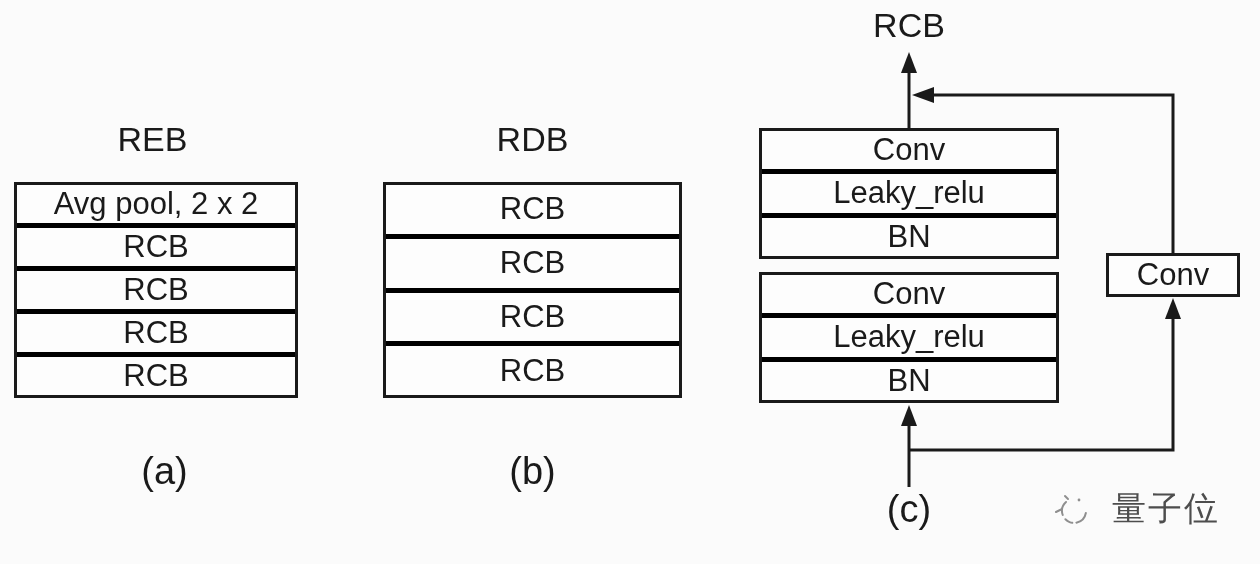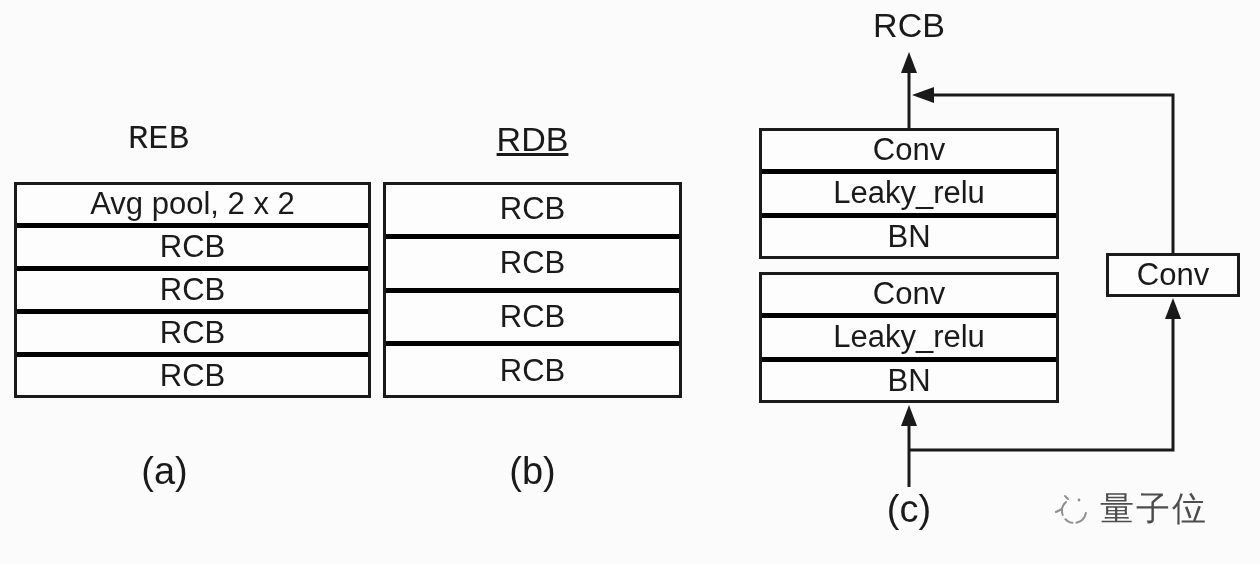--- a/index.html
+++ b/index.html
@@ -64,45 +64,45 @@
     width: 1260px;
     height: 564px;
     pointer-events: none;
   }
   #watermark {
     position: absolute;
     left: 1052px;
     top: 486px;
     display: flex;
     align-items: center;
-    gap: 6px;
+    gap: 18px;
     color: #5a5a5a;
   }
   #watermark .wm-text {
     font-size: 34px;
     letter-spacing: 2px;
     color: #4d4d4d;
   }
 </style>
 </head>
 <body>
 
 <div id="canvas">
 
-  <div class="block-title" style="left:8px; top:120px; width:301px;font-family:Liberation Mono, monospace;">REB</div>
-  <div class="stack" style="left:14px; top:182px; width:357px; height:216px;">
+  <div class="block-title" style="left:2px; top:120px; width:301px;">REB</div>
+  <div class="stack" style="left:14px; top:182px; width:284px; height:216px;">
     <div class="cell">Avg pool, 2 x 2</div>
     <div class="cell">RCB</div>
     <div class="cell">RCB</div>
     <div class="cell">RCB</div>
     <div class="cell">RCB</div>
   </div>
   <div class="caption" style="left:14px; top:450px; width:301px;">(a)</div>
 
-  <div class="block-title" style="left:383px; top:120px; width:299px;text-decoration:underline;">RDB</div>
+  <div class="block-title" style="left:383px; top:120px; width:299px;">RDB</div>
   <div class="stack" style="left:383px; top:182px; width:299px; height:216px;">
     <div class="cell">RCB</div>
     <div class="cell">RCB</div>
     <div class="cell">RCB</div>
     <div class="cell">RCB</div>
   </div>
   <div class="caption" style="left:383px; top:450px; width:299px;">(b)</div>
 
   <div class="block-title" style="left:759px; top:6px; width:300px;">RCB</div>
 

